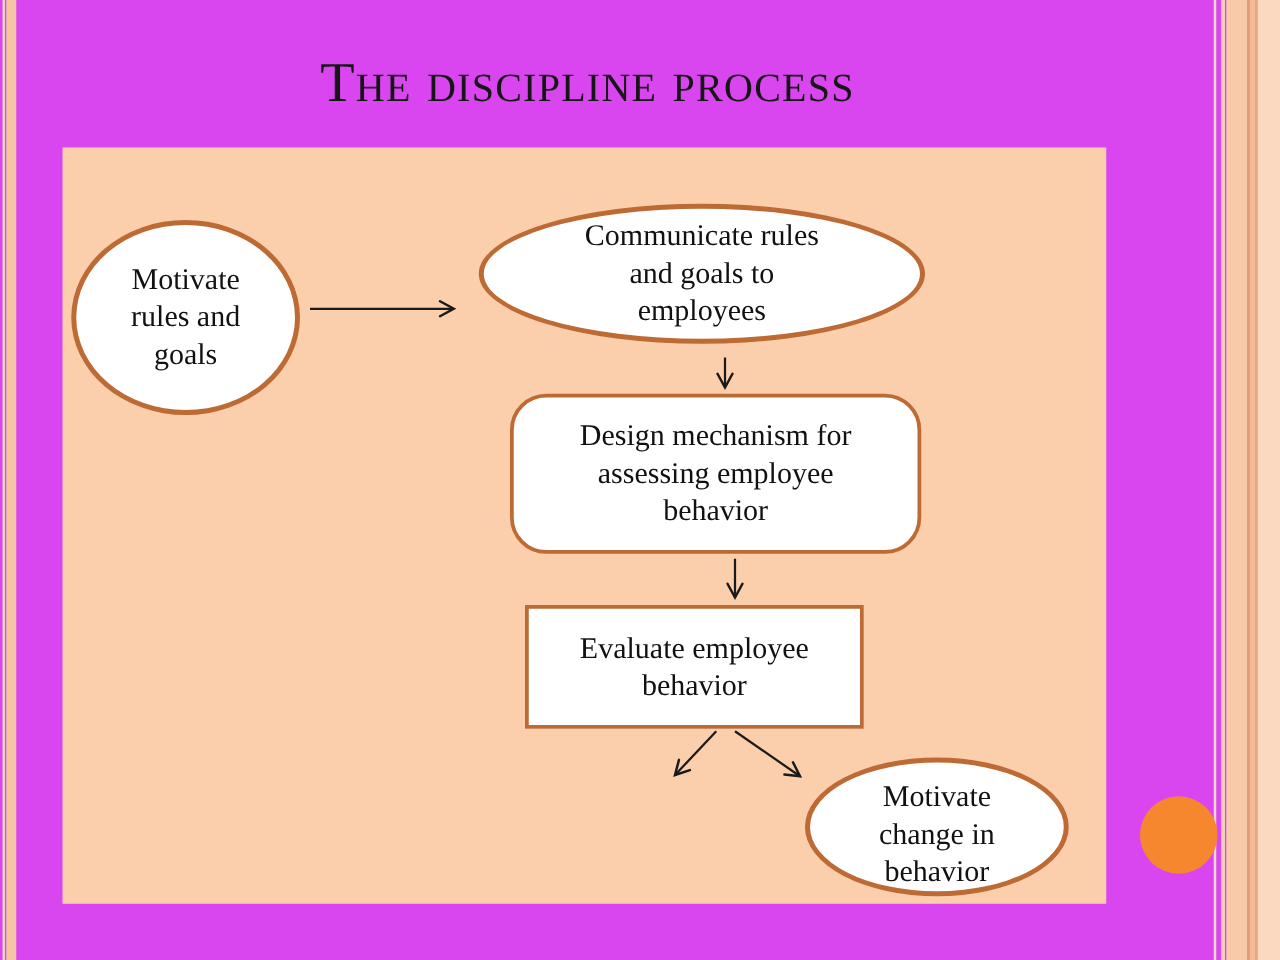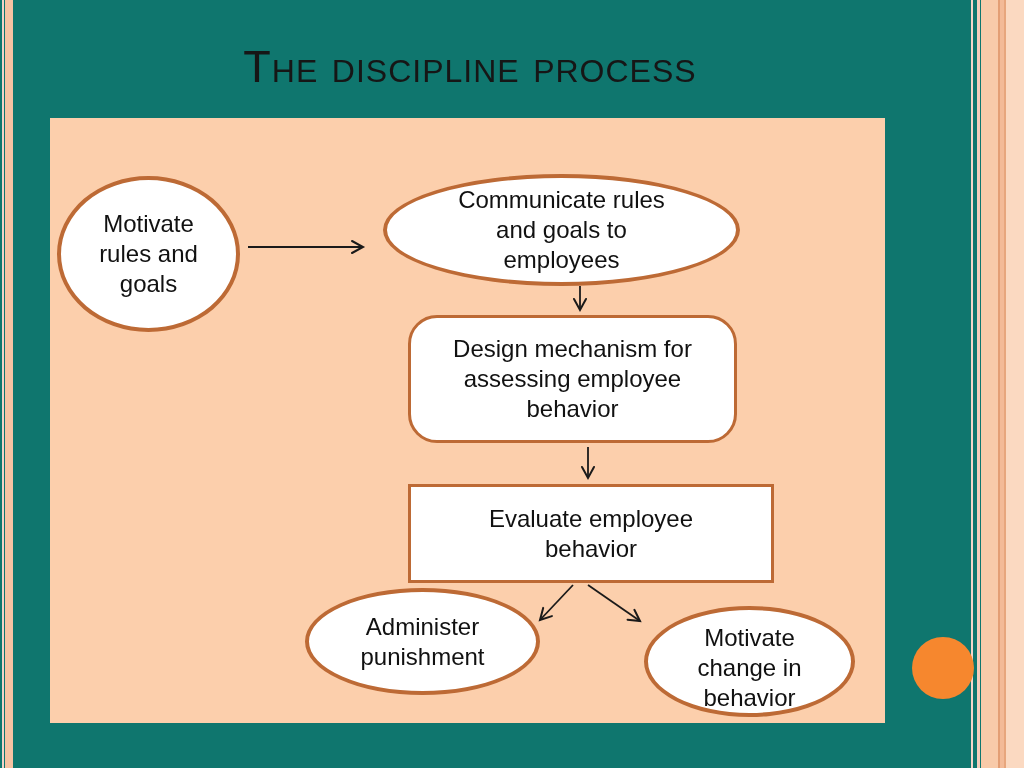--- a/index.html
+++ b/index.html
@@ -1,23 +1,23 @@
 <!DOCTYPE html>
 <html><head>
 <meta charset="utf-8">
 <style>
   * { margin: 0; padding: 0; box-sizing: border-box; }
   html, body { background: #ffffff; }
   .slide {
     position: relative;
     width: 1024px;
     height: 768px;
-    background: #0f766e;
+    background: #d946ef;
     overflow: hidden;
-    font-family: Liberation Sans, sans-serif;
+    font-family: Liberation Serif, serif;
     color: #111111;
   }
   
   .stripe { position: absolute; top: 0; bottom: 0; }
   .s-l1 { left: 2px;    width: 2px;  background: #f3d2c7; }
   .s-l2 { left: 5px;    width: 8px;  background: #f6c3a3; }
   .s-r1 { left: 971px;  width: 2px;  background: #f6d6ca; }
   .s-r2 { left: 977px;  width: 3px;  background: #f5cdbc; }
   .s-r3 { left: 981px;  width: 17px; background: #f8caa9; }
   .s-r4 { left: 998px;  width: 2px;  background: #e39e74; }
@@ -66,23 +66,23 @@
   }
   .node .node-label {
     white-space: pre-line;
     font-size: 24px;
     line-height: 1.25;
     color: #111111;
   }
   .ellipse { border-radius: 50%; border-width: 4px; }
 
   .n-establish   { left: 7px;   top: 58px;  width: 183px; height: 156px; }
-  .n-communicate { left: 333px; top: 56px;  width: 357px; height: 112px; }
+  .n-communicate { left: 333px; top: 45px;  width: 357px; height: 112px; }
   .n-design      { left: 358px; top: 197px; width: 329px; height: 128px; border-radius: 29px; }
-  .n-evaluate    { left: 358px; top: 366px; width: 366px; height: 99px; }
+  .n-evaluate    { left: 370px; top: 366px; width: 271px; height: 99px; }
   .n-administer  { left: 255px; top: 470px; width: 235px; height: 107px; }
   .n-motivate    { left: 594px; top: 488px; width: 211px; height: 111px; align-items: flex-end; }
 
   .accent-circle {
     position: absolute;
     left: 912px;
     top: 637px;
     width: 62px;
     height: 62px;
     border-radius: 50%;
@@ -137,24 +137,20 @@
       <span class="node-label">Design mechanism for
 assessing employee
 behavior</span>
     </div>
 
     <div class="node n-evaluate">
       <span class="node-label">Evaluate employee
 behavior</span>
     </div>
 
-    <div class="node ellipse n-administer">
-      <span class="node-label">Administer
-punishment</span>
-    </div>
 
     <div class="node ellipse n-motivate">
       <span class="node-label">Motivate
 change in
 behavior</span>
     </div>
 
   </div>
 
   <div class="accent-circle"></div>

